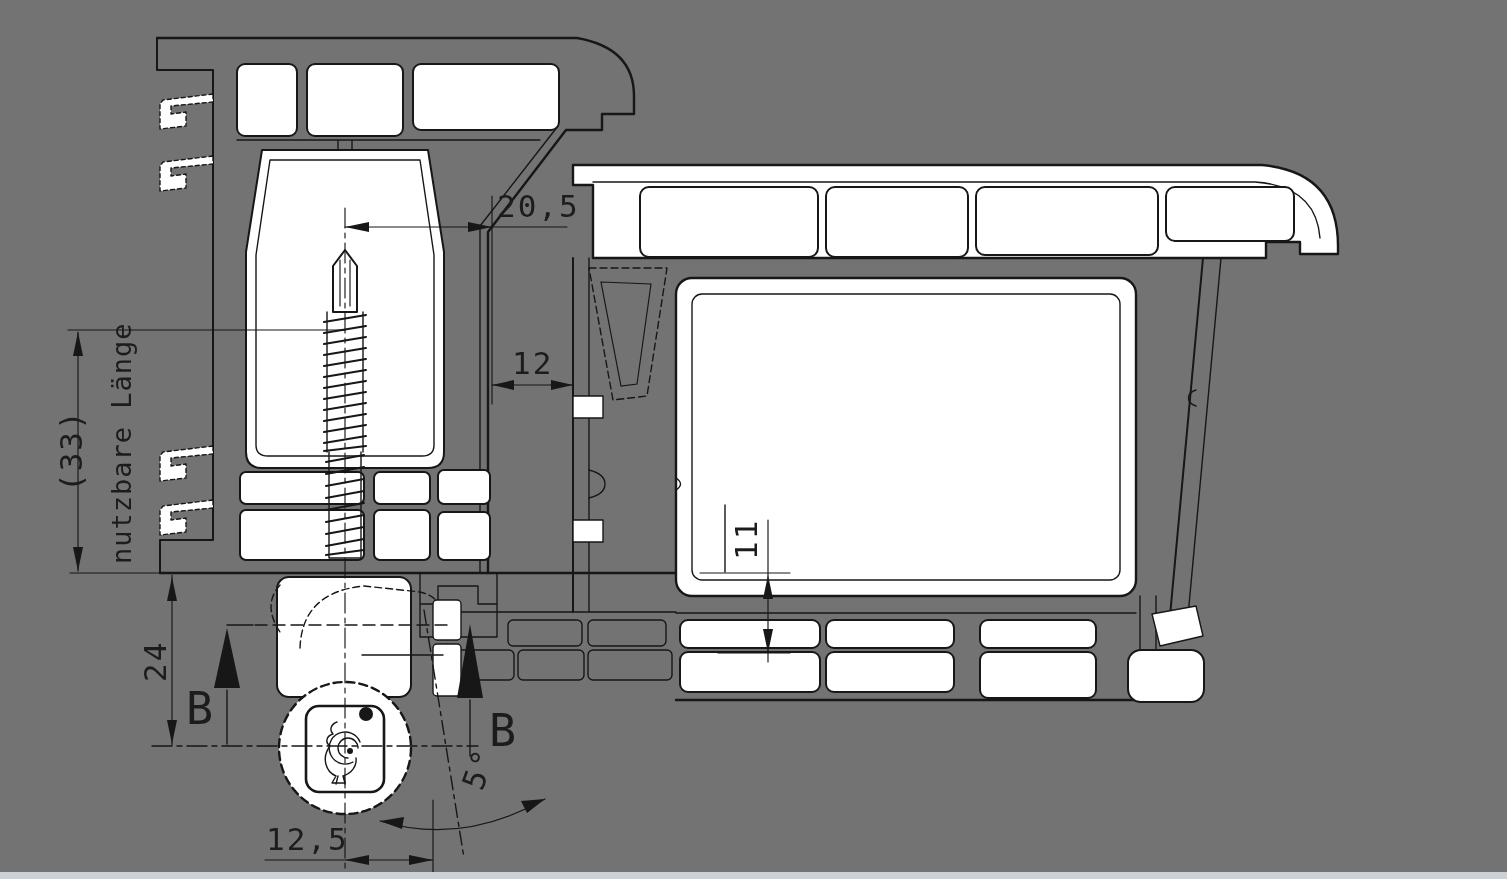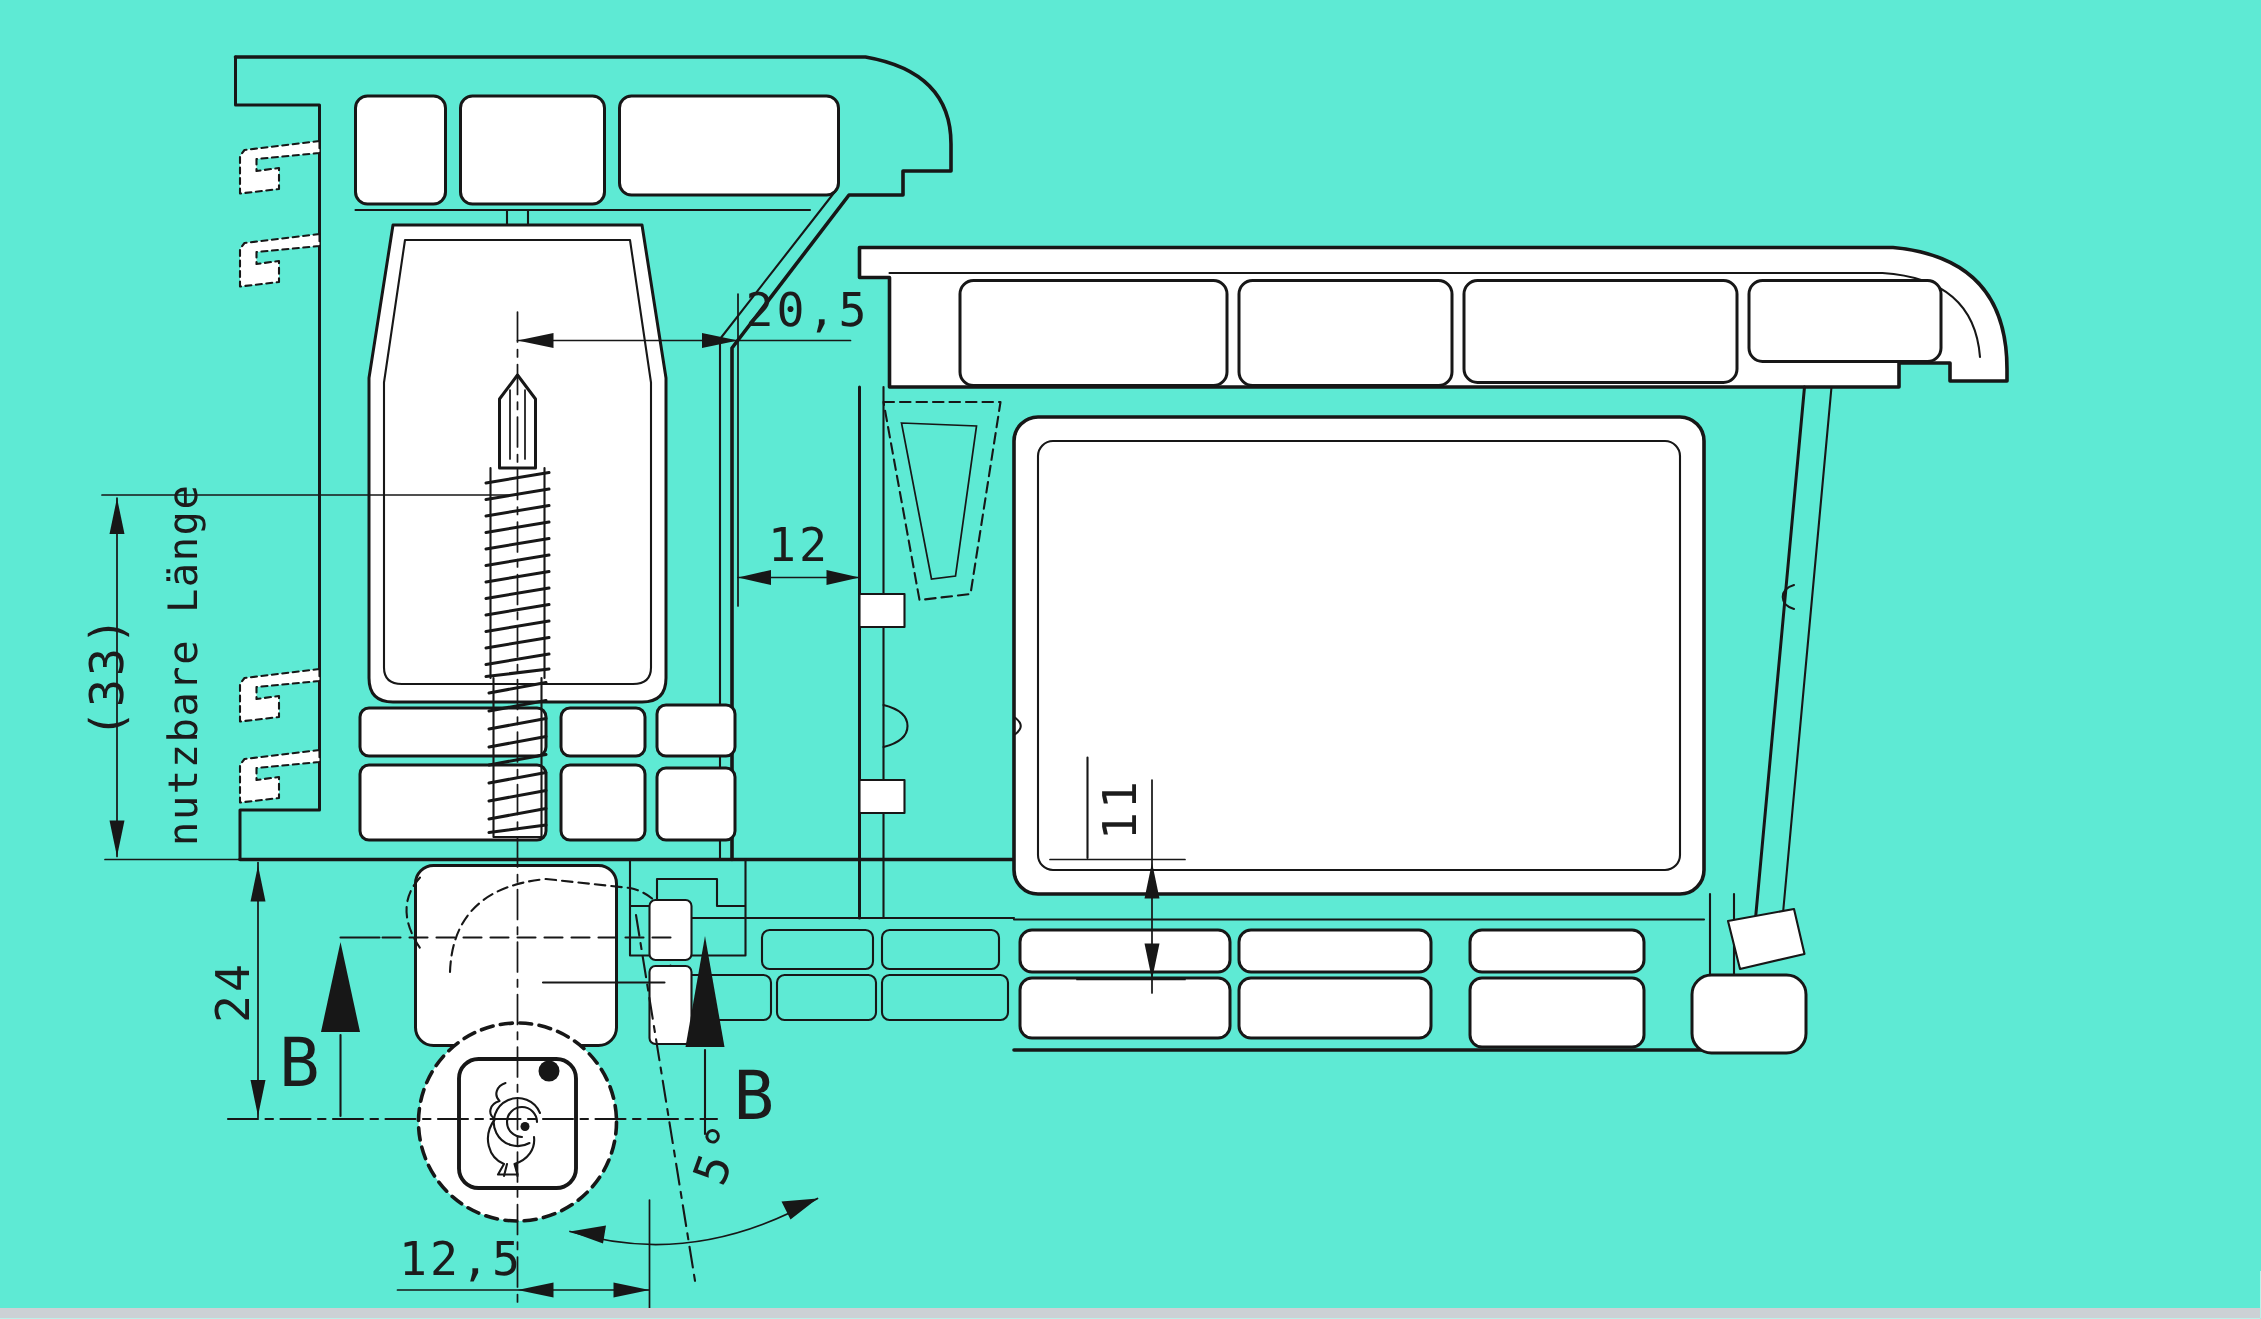--- a/index.html
+++ b/index.html
@@ -1,16 +1,16 @@
 <!DOCTYPE html>
 <html><head>
 <meta charset="utf-8">
 <style>
   html,body{margin:0;padding:0;background:#ffffff;}
-  .canvas{position:relative;width:1507px;height:879px;background:#5eead4;overflow:hidden;
+  .canvas{position:relative;width:1507px;height:879px;background:#737373;overflow:hidden;
           font-family:"DejaVu Sans Mono", monospace;}
   svg{display:block;}
   .ln   {stroke:#171717;stroke-width:2;fill:none;stroke-linecap:round;stroke-linejoin:round;}
   .ln22 {stroke:#171717;stroke-width:2.4;fill:none;stroke-linecap:round;stroke-linejoin:round;}
   .thin {stroke:#171717;stroke-width:1.4;fill:none;stroke-linecap:round;stroke-linejoin:round;}
   .hair {stroke:#171717;stroke-width:1.15;fill:none;stroke-linecap:round;}
   .wfill{fill:#ffffff;}
   .dash {stroke-dasharray:7 4;}
   .dashs{stroke-dasharray:4 3;}
   .cl   {stroke-dasharray:20 5 5 5;}

